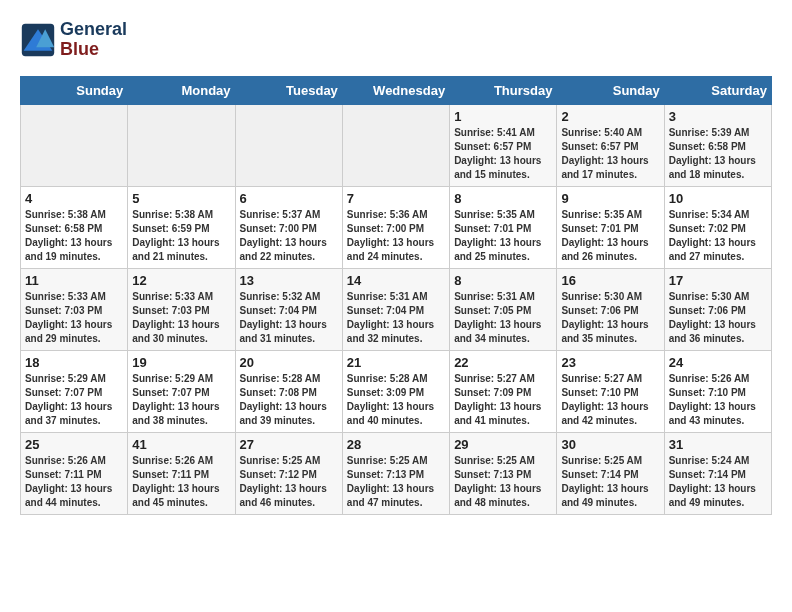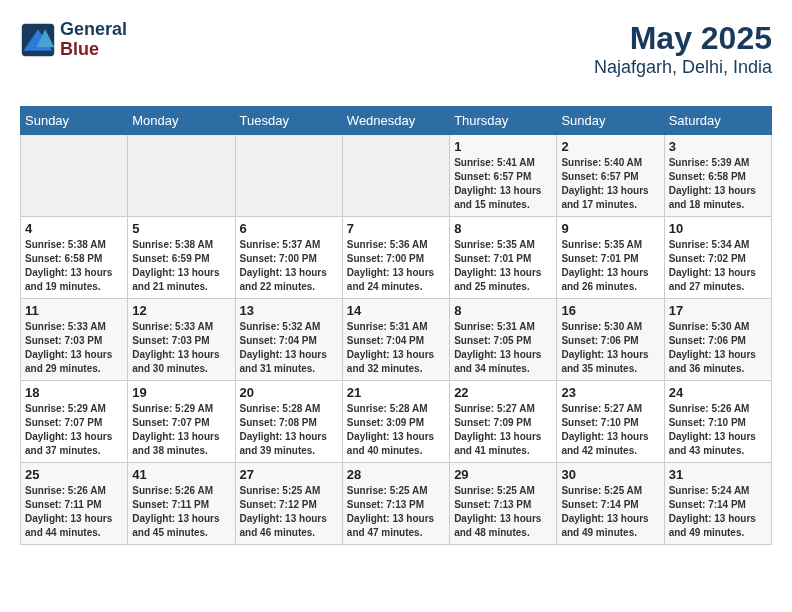--- a/index.html
+++ b/index.html
@@ -6,22 +6,22 @@
     body {
       font-family: Arial, sans-serif;
       background: #fff;
       width: 792px;
       min-height: 612px;
       padding: 20px;
     }
     .header {
       display: flex;
       justify-content: space-between;
-      align-items: flex-start;
-      margin-bottom: 28px;
+      align-items: center;
+      margin-bottom: 16px;
     }
     .logo {
       display: flex;
       align-items: center;
     }
     .logo-text {
       font-size: 18px;
       font-weight: bold;
       color: #1a3a5c;
       line-height: 1.1;
@@ -50,23 +50,23 @@
     }
     .calendar {
       width: 100%;
       border-collapse: collapse;
       font-size: 11px;
     }
     .calendar thead th {
       background: #2e6da4;
       color: #fff;
       padding: 6px 4px;
-      text-align: left;
+      text-align: right;
       font-size: 13px;
-      font-weight: normal;
+      font-weight: bold;
       border: 1px solid #2e6da4;
     }
     .calendar tbody td {
       vertical-align: top;
       padding: 4px;
       border: 1px solid #ccc;
       width: calc(100%/7);
       min-height: 80px;
       background: #fff;
     }
@@ -101,24 +101,20 @@
 
       <rect x="2" y="2" width="36" height="36" rx="4" fill="#1a3a5c"></rect>
       <polygon points="20,8 36,32 4,32" fill="#2e7bd6"></polygon>
       <polygon points="28,8 38,28 18,28" fill="#4a9fd4"></polygon>
     </svg>
     <div class="logo-text">
       <div>General</div>
       <div><span>Blue</span></div>
     </div>
   </div>
-  <div class="title-block">
-    <h1>May 2025</h1>
-    <h2>Najafgarh, Delhi, India</h2>
-  </div>
 </div>
 
 <table class="calendar">
   <thead>
     <tr>
     <th>Sunday</th>
         <th>Monday</th>
         <th>Tuesday</th>
         <th>Wednesday</th>
         <th>Thursday</th>

